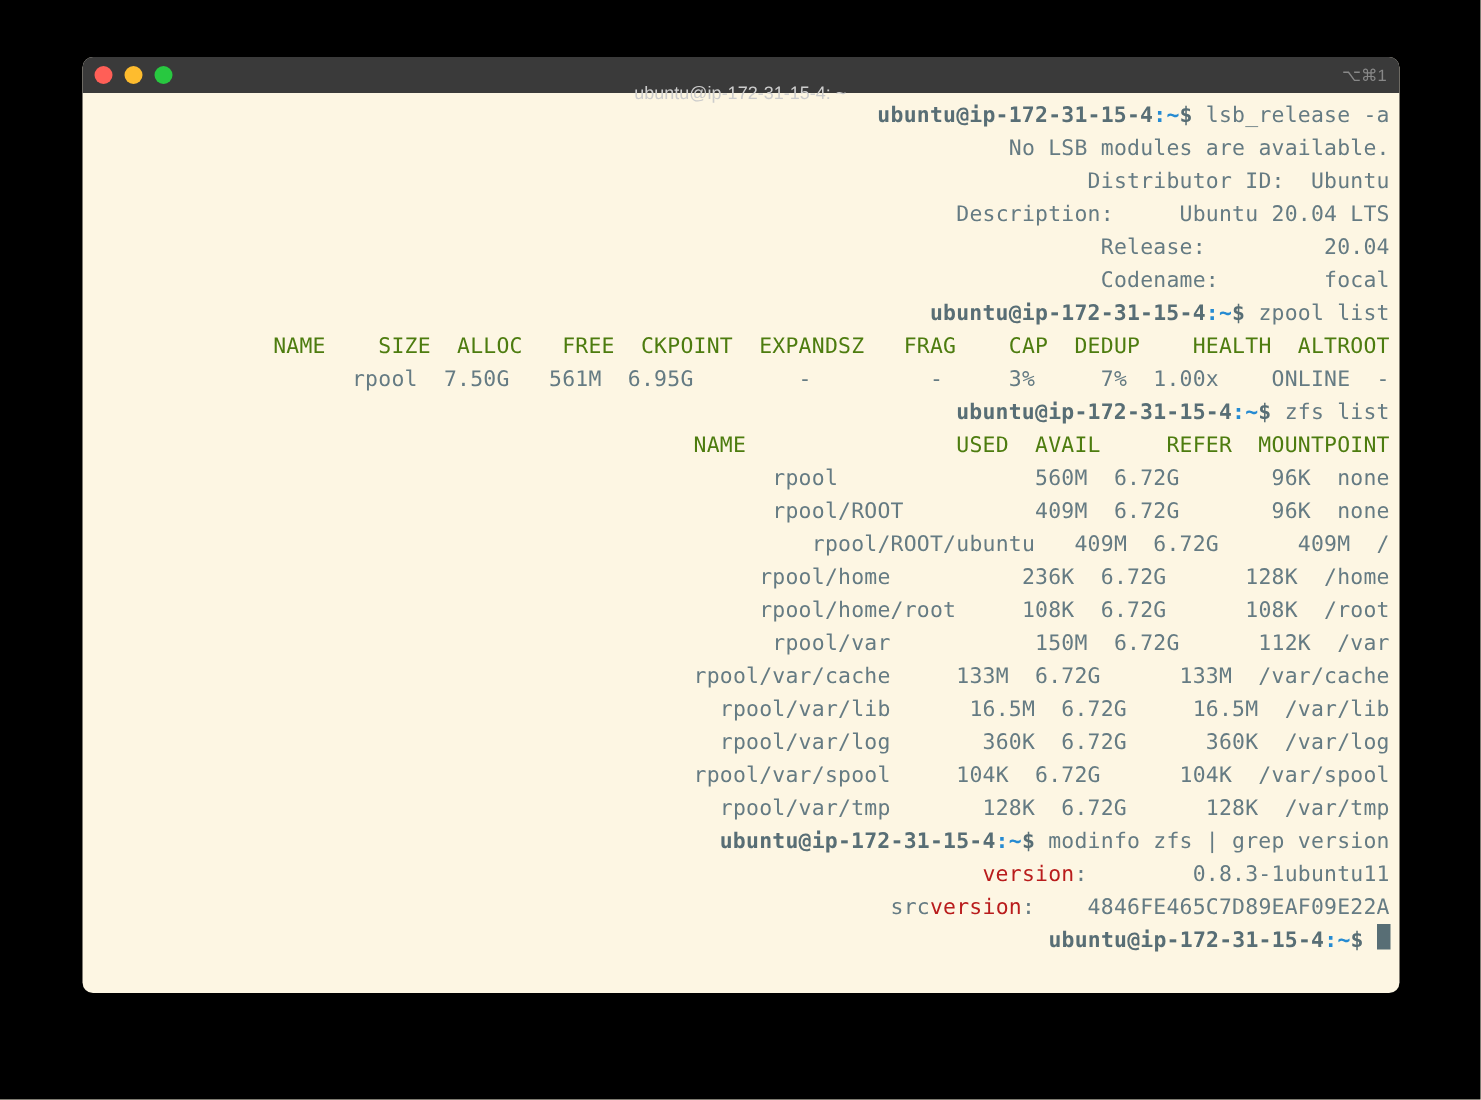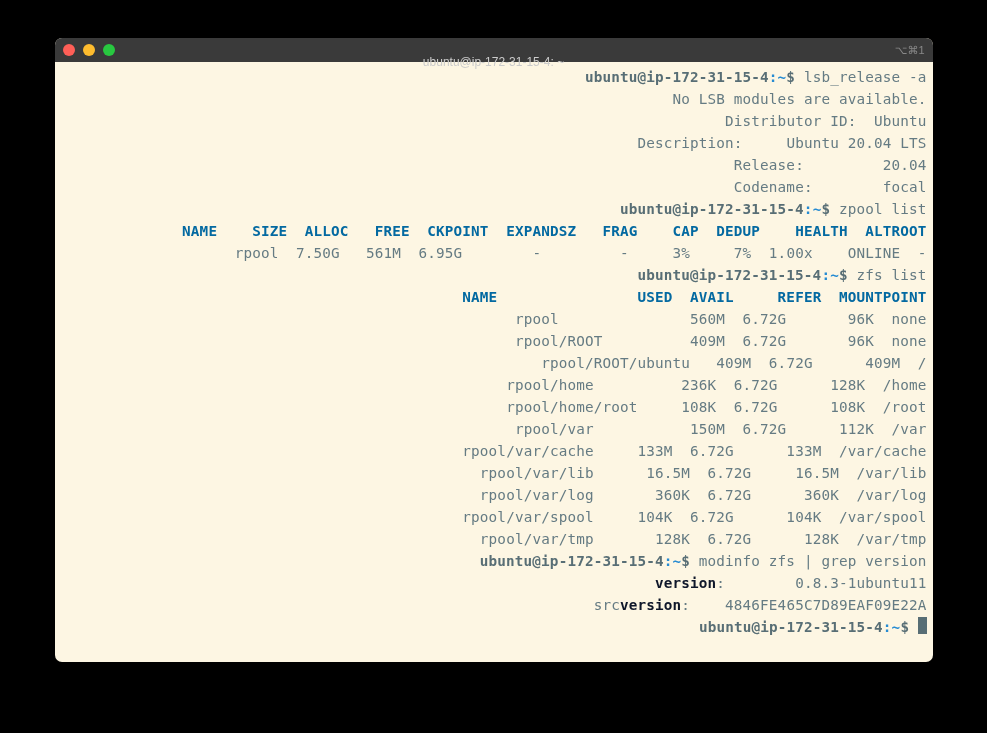--- a/index.html
+++ b/index.html
@@ -62,22 +62,22 @@
       font-size: 14.3px;
       line-height: 22px;
       color: #657b83;
       white-space: pre;
       overflow: hidden;
       letter-spacing: 0.15px;
     }
     .host { color: #586e75; font-weight: bold; }
     .pathcol { color: #268bd2; font-weight: bold; }
     .dollar { color: #586e75; font-weight: bold; }
-    .hdr { color: #0369a1; font-weight: bold; }
-    .match { color: #0f172a; font-weight: bold; }
+    .hdr { color: #4d7c0f; font-weight: normal; }
+    .match { color: #b91c1c; font-weight: normal; }
     .cursor {
       display: inline-block;
       width: 8.6px;
       height: 17px;
       background: #586e75;
       vertical-align: -2px;
     }
     .line { display: block; text-align: right; }
   </style>
 </head>

